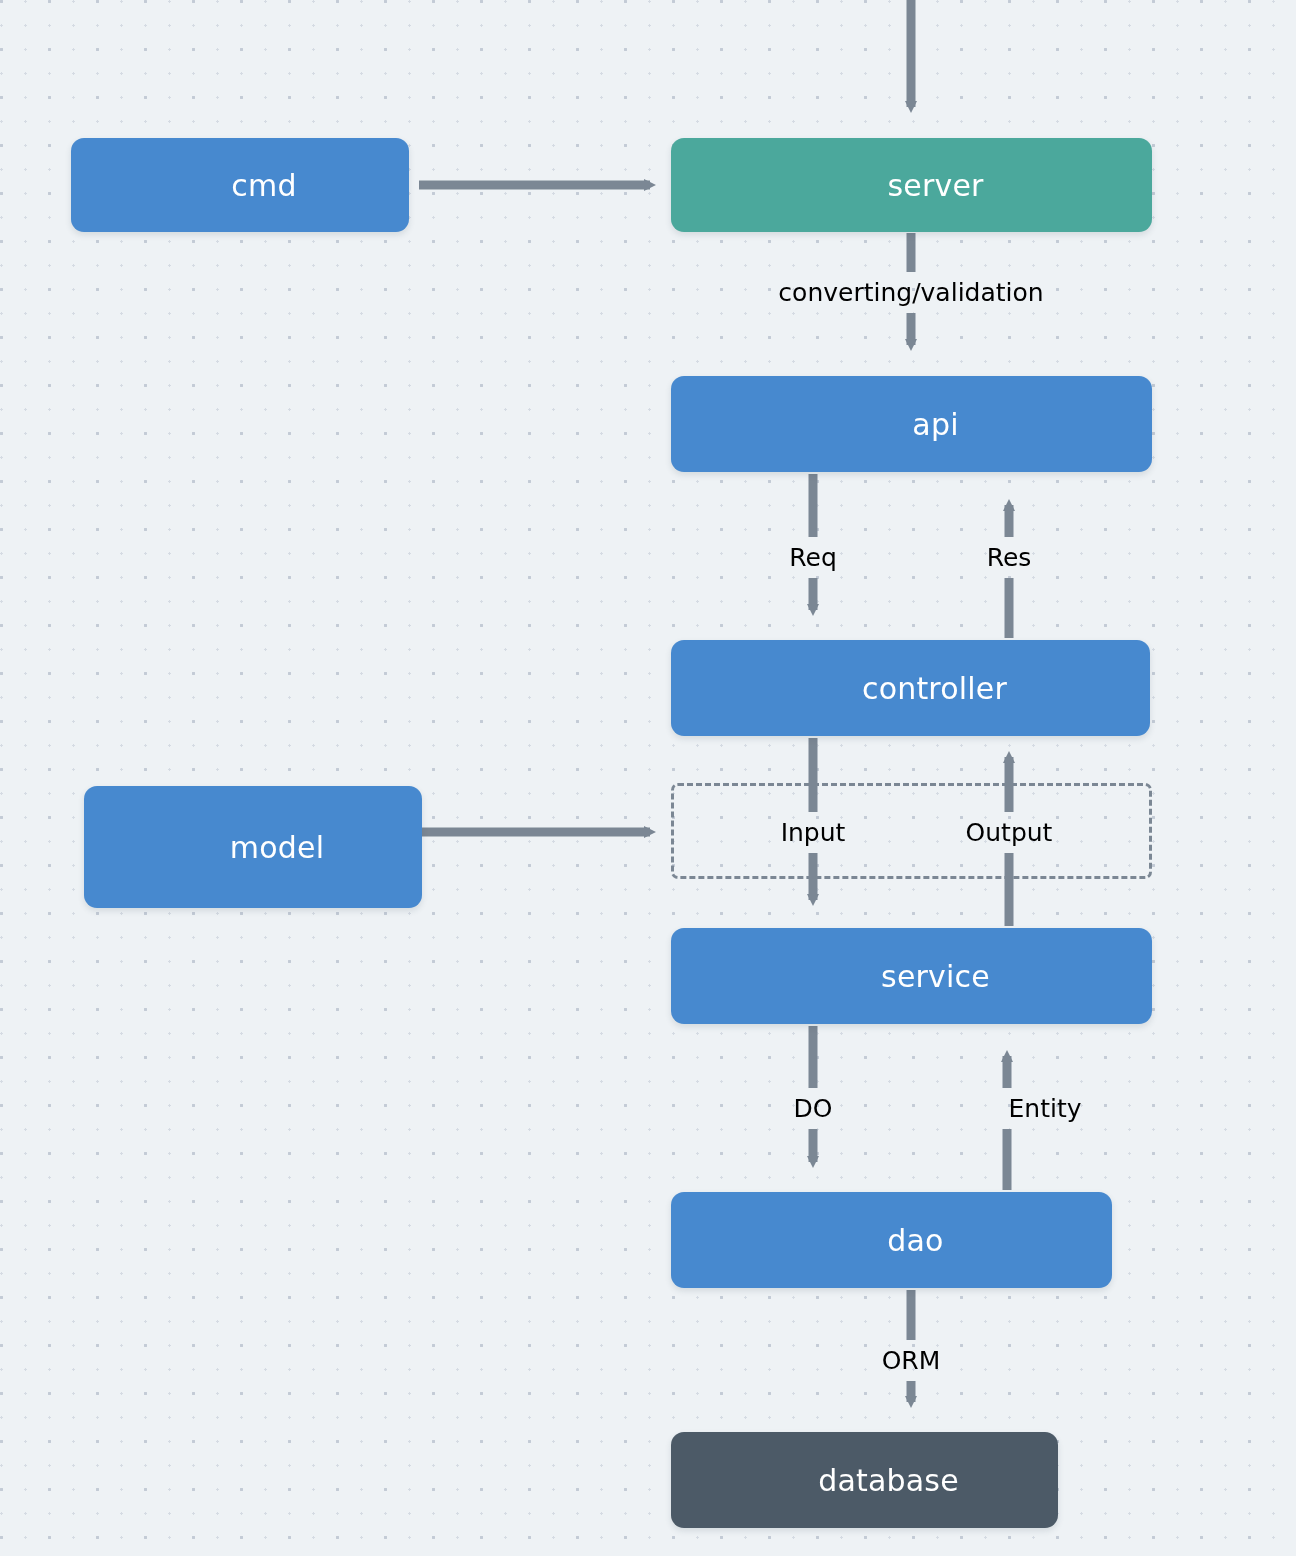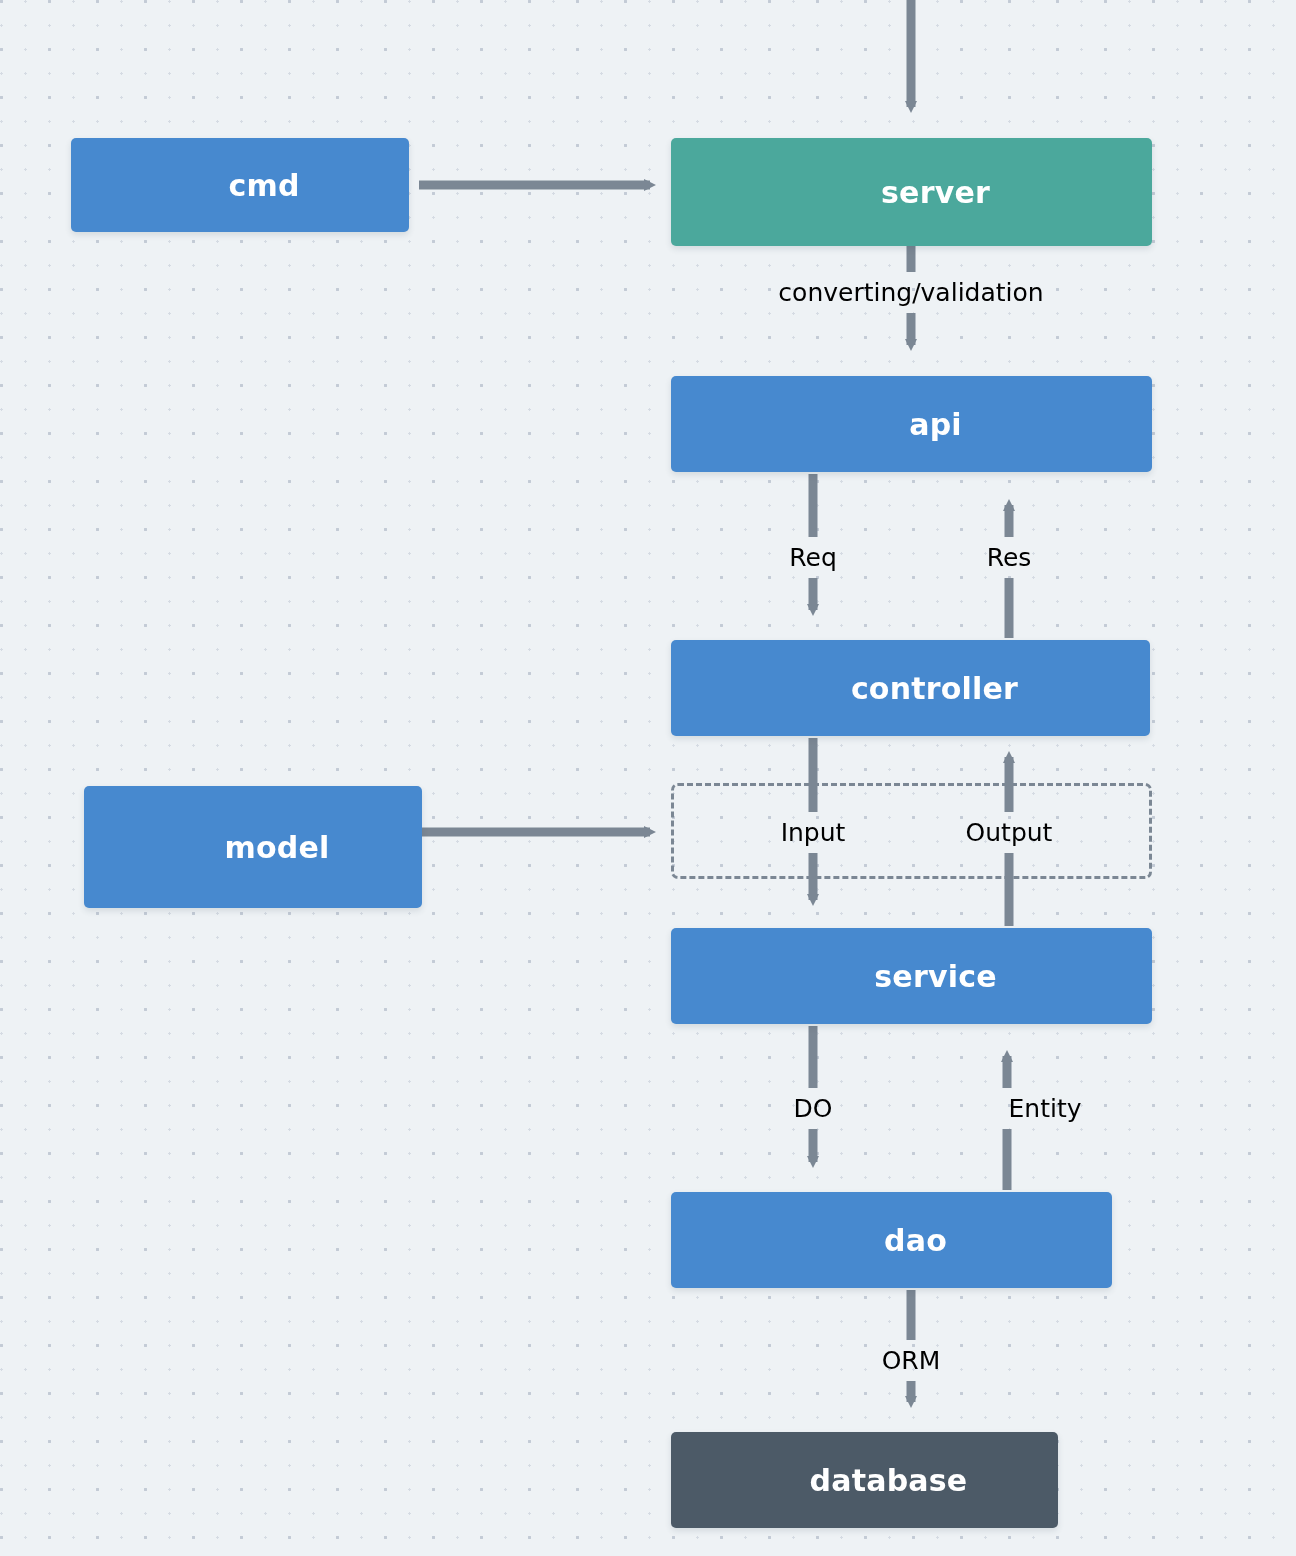--- a/index.html
+++ b/index.html
@@ -22,27 +22,27 @@
     background-color: #eef2f5;
     background-image:
       radial-gradient(circle at 1.5px 1.5px, #c3cbd6 1.4px, transparent 1.6px),
       radial-gradient(circle at 1.5px 1.5px, #d5dbe3 1.1px, transparent 1.3px);
     background-size: 48px 48px, 24px 24px;
     background-position: 0px 0px, 0px 0px;
   }
 
   .node {
     position: absolute;
-    border-radius: 5px;
+    border-radius: 13px;
     display: flex;
     align-items: center;
     justify-content: center;
     color: #ffffff;
     font-size: 30px;
-    font-weight: 700;
+    font-weight: 400;
     letter-spacing: 0.2px;
     box-shadow: 0 3px 6px rgba(40,60,80,0.13);
     box-sizing: border-box;
     padding-left: 48px;
   }
   .node.blue   { background: #4789cf; }
   .node.green  { background: #4ba89c; }
   .node.dark   { background: #4c5a67; }
 
   .group-box {
@@ -116,21 +116,21 @@
     <path d="M1007,1190 L1007,1129"></path>
     <path d="M1007,1088 L1007,1056" marker-end="url(#ahw)"></path>
 
     <path d="M911,1290 L911,1340"></path>
     <path d="M911,1381 L911,1402" marker-end="url(#ahw)"></path>
   </g>
 </svg>
 
 <div class="node blue" style="left:71px;top:138px;width:338px;height:94px;">cmd</div>
 
-<div class="node green" style="left:671px;top:138px;width:481px;height:108px;">server</div>
+<div class="node green" style="left:671px;top:138px;width:481px;height:94px;">server</div>
 
 <div class="node blue" style="left:671px;top:376px;width:481px;height:96px;">api</div>
 
 <div class="node blue" style="left:671px;top:640px;width:479px;height:96px;">controller</div>
 
 <div class="node blue" style="left:84px;top:786px;width:338px;height:122px;">model</div>
 
 <div class="group-box" style="left:671px;top:783px;width:481px;height:96px;"></div>
 
 <div class="node blue" style="left:671px;top:928px;width:481px;height:96px;">service</div>

